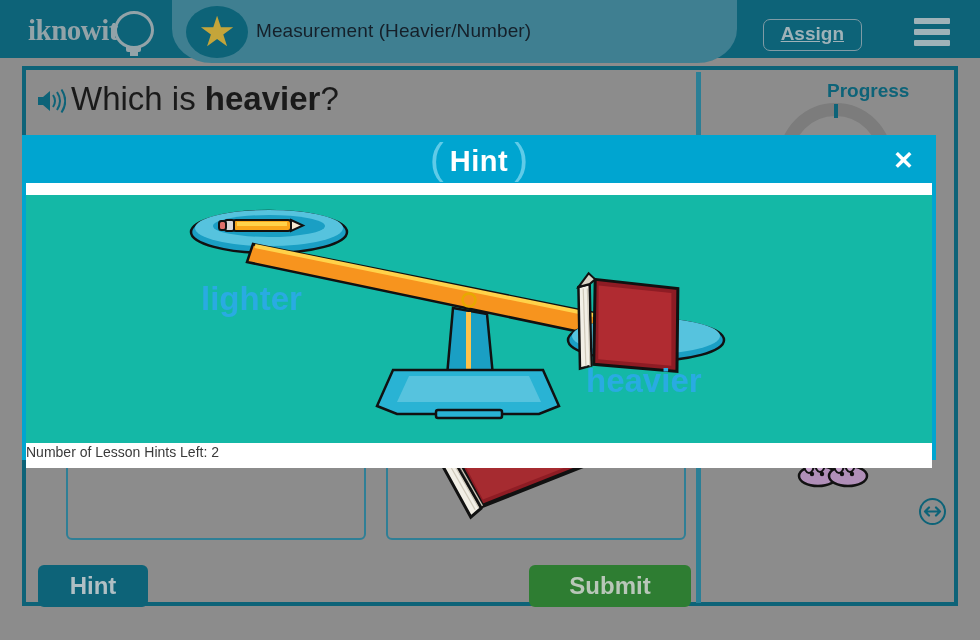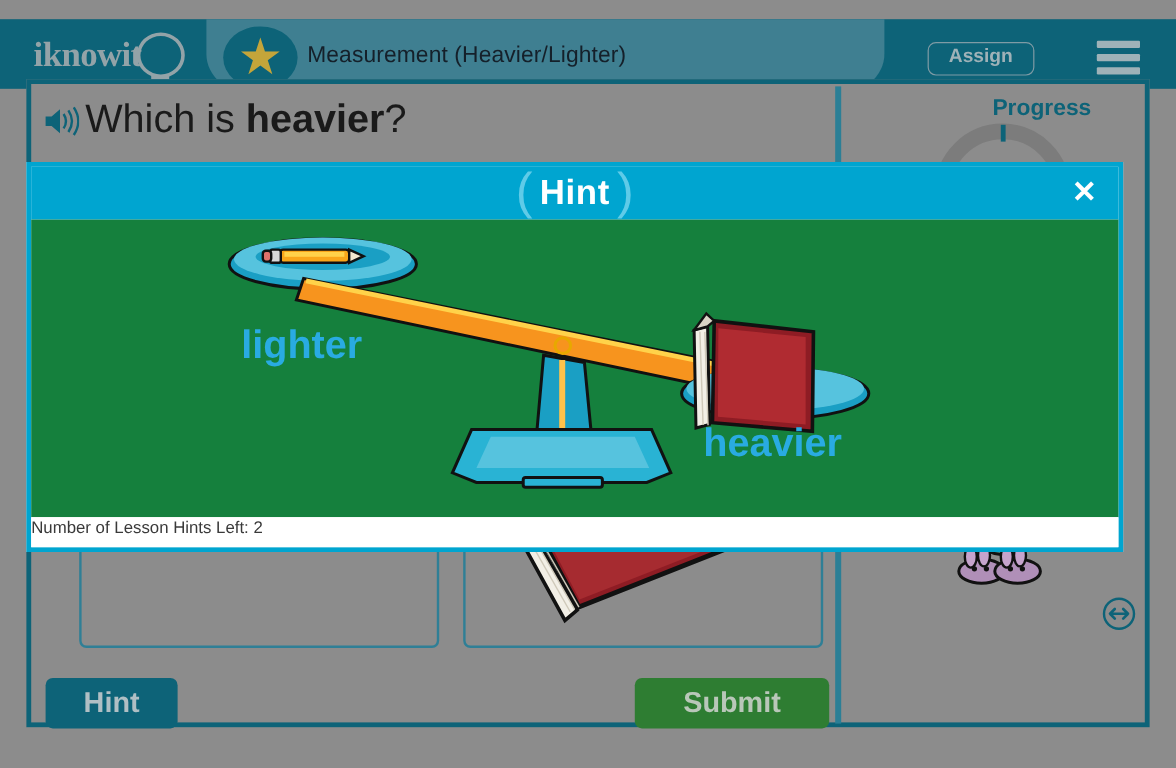--- a/index.html
+++ b/index.html
@@ -11,21 +11,21 @@
     font-family: "Liberation Sans", sans-serif;
   }
   #root {
     position: relative;
     width: 980px; height: 640px;
     background: #8c8c8c;
   }
 
   
   .topbar {
-    position: absolute; left: 0; top: 16px;
+    position: absolute; left: 0; top: 0;
     width: 980px; height: 58px;
     background: #0d6378;
   }
   .topbar-lobe {
     position: absolute; left: 172px; top: 0;
     width: 565px; height: 63px;
     background: #3f7f91;
     border-radius: 0 0 40px 40px / 0 0 34px 34px;
   }
   .logo {
@@ -75,24 +75,25 @@
     font-size: 19px;
     color: #15202a;
     letter-spacing: 0.1px;
   }
   .assign-btn {
     position: absolute; right: 118px; top: 19px;
     padding: 3px 17px 5px 17px;
     border: 1.5px solid #7f9ba5;
     border-radius: 7px;
     color: #9fb2b8;
-    font-size: 16px;
+    font-size: 19px;
     font-weight: bold;
     background: transparent;
     cursor: pointer;
+    text-decoration: underline;
   }
   .hamburger {
     position: absolute; right: 30px; top: 18px;
     width: 36px; height: 28px;
     cursor: pointer;
   }
   .hamburger span {
     display: block;
     height: 6px;
     background: #9fb2b8;
@@ -233,21 +234,22 @@
     font-size: 25px;
     font-weight: bold;
     line-height: 25px;
     background: none; border: none;
     cursor: pointer;
     font-family: "Liberation Sans", sans-serif;
   }
   .modal-body {
     position: relative;
     height: 248px;
-    background: #15803d;
+    background: #14b8a6;
+    margin-top: 12px;
   }
   .scale-svg {
     position: absolute; left: 155px; top: 5px;
   }
   .modal-footer {
     position: relative;
     height: 25px;
     background: #ffffff;
     text-align: left;
   }
@@ -273,21 +275,21 @@
       <div class="logo-text">iknowit</div>
       <div class="logo-bulb"></div>
       <div class="logo-bulb-base"></div>
       <div class="logo-bulb-tip"></div>
     </div>
 
     <div class="star-badge">
       <span class="star-glyph">★</span>
     </div>
 
-    <div class="lesson-title">Measurement (Heavier/Lighter)</div>
+    <div class="lesson-title">Measurement (Heavier/Number)</div>
 
     <button class="assign-btn">Assign</button>
 
     <div class="hamburger">
       <span></span>
         <span></span>
         <span></span>
     </div>
   </div>
 

